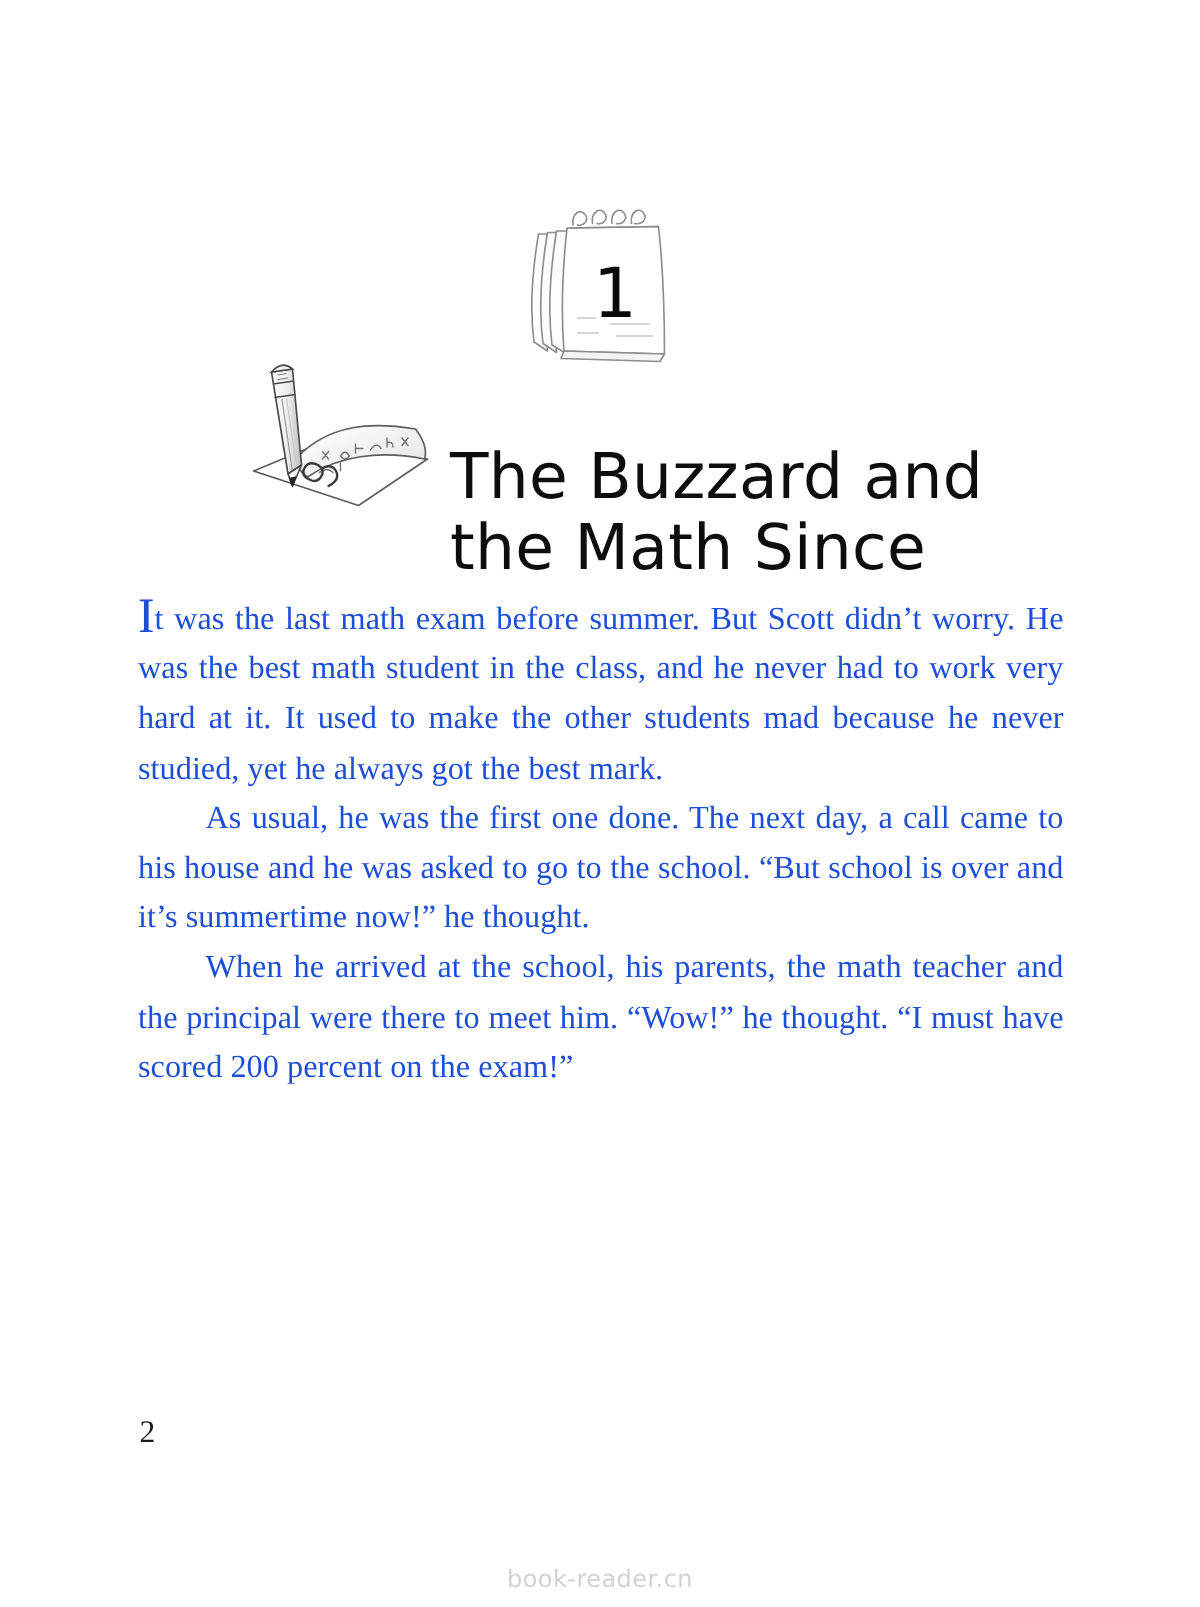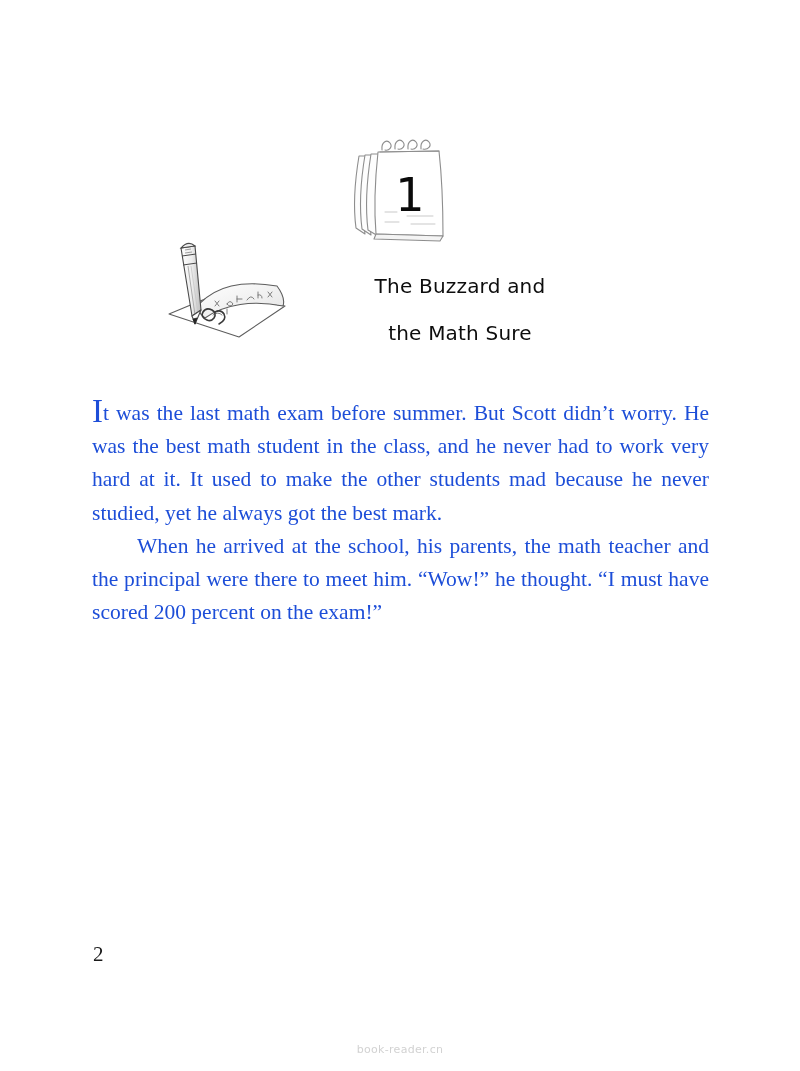--- a/index.html
+++ b/index.html
@@ -62,25 +62,24 @@
     left: 155px;
     top: 236px;
     width: 145px;
     height: 115px;
   }
   .pencil-illustration svg { display: block; }
 
   .chapter-title {
     position: absolute;
     left: 300px;
-    top: 250px;
+    top: 266px;
     width: 320px;
-    text-align: center;
     font-family: "DejaVu Sans", "Liberation Sans", sans-serif;
-    font-size: 20px;
+    font-size: 42px;
     font-weight: 400;
     line-height: 47px;
     color: #0d0d0d;
     letter-spacing: 0.2px;
   }
   .chapter-title .tline { display: block; white-space: nowrap; }
 
   
   .body-text {
     position: absolute;
@@ -122,21 +121,21 @@
     color: #1a1a1a;
   }
 
   .watermark {
     position: absolute;
     left: 0;
     top: 1043px;
     width: 800px;
     text-align: center;
     font-family: "DejaVu Sans", "Liberation Sans", sans-serif;
-    font-size: 11px;
+    font-size: 16px;
     color: #d2d2d2;
     letter-spacing: 0.3px;
     user-select: none;
   }
 </style>
 </head>
 <body>
 
 <div class="page">
 
@@ -220,26 +219,27 @@
           <path d="M37 80 L46 74 L40 88 Z" fill="#ffffff" stroke="#4a4a4a" stroke-width="1.1" stroke-linejoin="round"></path>
           <path d="M40 88 L42 82 L38 83 Z" fill="#242424" stroke="#242424" stroke-width="0.8"></path>
 
           <path d="M30 14 l6 -1 M30 17 l7 -1" stroke="#7a7a7a" stroke-width="0.7"></path>
         </g>
       </svg>
     </div>
 
     <h1 class="chapter-title">
       <span class="tline">The Buzzard and</span>
-      <span class="tline">the Math Sure</span>
+      <span class="tline">the Math Since</span>
     </h1>
   </div>
 
   <div class="body-text">
     <p class="first"><span class="dropcap">I</span><span>t was the last math exam before summer. But Scott didn’t worry. He was the best math student in the class, and he never had to work very hard at it. It used to make the other students mad because he never studied, yet he always got the best mark.</span></p>
+    <p class="indent">As usual, he was the first one done. The next day, a call came to his house and he was asked to go to the school. “But school is over and it’s summertime now!” he thought.</p>
     <p class="indent">When he arrived at the school, his parents, the math teacher and the principal were there to meet him. “Wow!” he thought. “I must have scored 200 percent on the exam!”</p>
   </div>
 
   <div class="folio">2</div>
 
   <div class="watermark">book-reader.cn</div>
 
 </div>
 
 </body></html>

